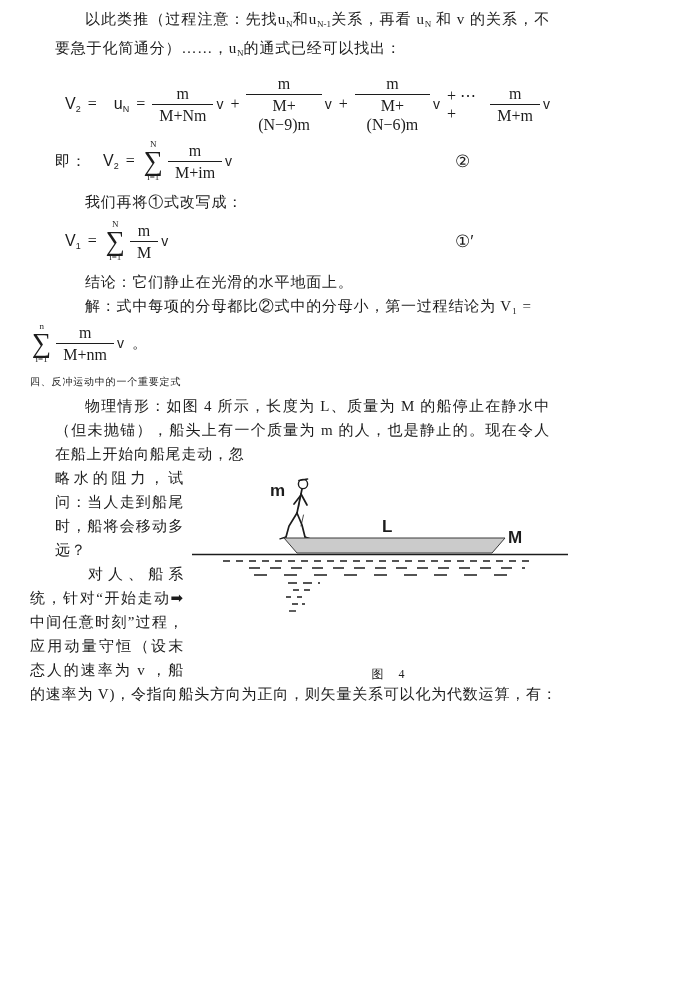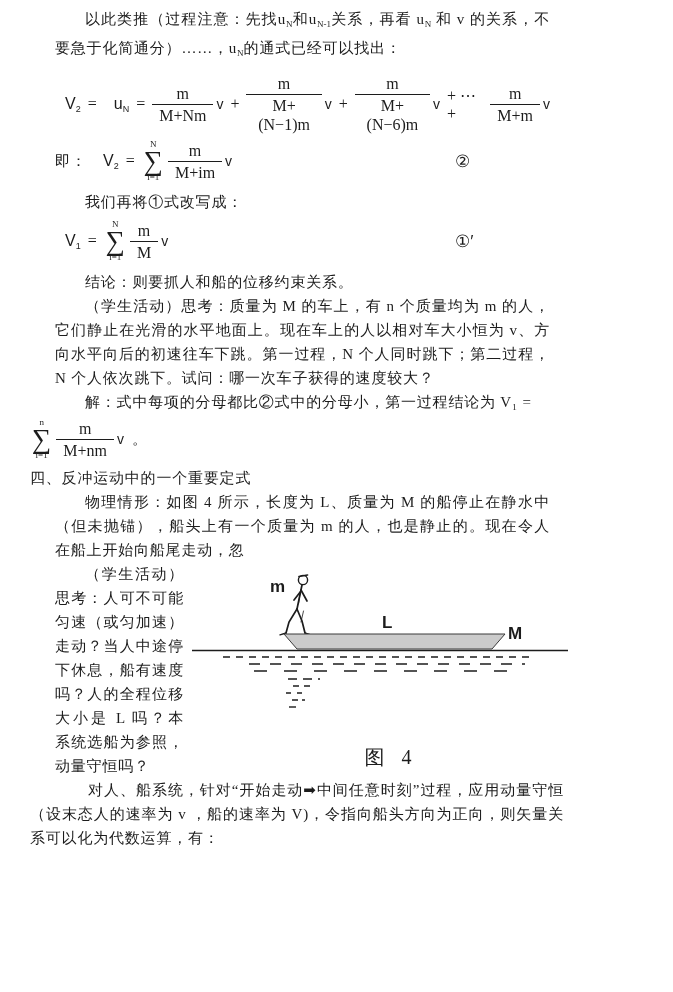--- a/index.html
+++ b/index.html
@@ -22,25 +22,25 @@
   .frac{display:inline-block;text-align:center;vertical-align:middle;font-family:"Liberation Serif",serif;}
   .num{display:block;padding:0 7px 1px;border-bottom:1.2px solid #1c1c1c;line-height:19px;}
   .den{display:block;padding:1px 7px 0;line-height:19px;}
   .mul{font-family:"Liberation Sans",sans-serif;font-size:14px;margin-left:3px;}
   .sum{display:inline-flex;flex-direction:column;align-items:center;line-height:1;margin:0 5px 0 2px;}
   .stop,.sbot{font-size:9px;font-family:"Liberation Serif",serif;line-height:9px;}
   .ssym{font-size:27px;line-height:24px;font-family:"Liberation Serif",serif;}
   .tag{position:absolute;left:400px;top:50%;transform:translateY(-50%);
        font-family:"Liberation Sans",sans-serif;font-size:17px;}
   .hang{margin-left:-25px;}
-  .heading{font-size:15px;line-height:24px;letter-spacing:0.8px;margin-left:-25px;}
+  .heading{font-size:10px;line-height:24px;letter-spacing:0.8px;margin-left:-25px;}
   
   .fig{float:right;width:398px;height:202px;margin:2px -40px 2px 8px;}
   .fig svg{display:block;}
-  .figcap{text-align:center;font-size:20px;letter-spacing:6px;margin-top:2px;}
+  .figcap{text-align:center;font-size:12px;letter-spacing:6px;margin-top:20px;}
   .wide{margin-left:-25px;margin-right:-14px;text-indent:45px;}
   .wide2{margin-left:-25px;margin-right:-14px;text-indent:58px;}
 </style>
 </head>
 <body>
 
 <div class="page">
 
   <p class="body ind"><span>以此类推（过程注意：先找u</span><sub>N</sub><span>和u</span><sub>N-1</sub><span>关系，再看 u</span><sub>N</sub><span> 和 v 的关系，不要急于化简通分）……，u</span><sub>N</sub><span>的通式已经可以找出：</span></p>
 
@@ -53,21 +53,21 @@
         <span class="frac">
           <span class="num">m</span>
           <span class="den">M+Nm</span>
         </span>
         <span class="mul">v</span>
       </span>
     <span class="op">+</span>
     <span class="term">
         <span class="frac">
           <span class="num">m</span>
-          <span class="den">M+(N−1)m</span>
+          <span class="den">M+(N−9)m</span>
         </span>
         <span class="mul">v</span>
       </span>
     <span class="op">+</span>
     <span class="term">
         <span class="frac">
           <span class="num">m</span>
           <span class="den">M+(N−6)m</span>
         </span>
         <span class="mul">v</span>
@@ -114,22 +114,21 @@
     <span class="term">
         <span class="frac">
           <span class="num">m</span>
           <span class="den">M</span>
         </span>
         <span class="mul">v</span>
       </span>
     <span class="tag">①′</span>
   </div>
 
-  <p class="body ind">结论：则要抓人和船的位移约束关系。</p>
-  <p class="body ind">（学生活动）思考：质量为 M 的车上，有 n 个质量均为 m 的人，它们静止在光滑的水平地面上。现在车上的人以相对车大小恒为 v、方向水平向后的初速往车下跳。第一过程，N 个人同时跳下；第二过程，N 个人依次跳下。试问：哪一次车子获得的速度较大？</p>
+  <p class="body ind">结论：它们静止在光滑的水平地面上。</p>
   <p class="body ind">解：式中每项的分母都比②式中的分母小，第一过程结论为 V₁ =</p>
 
   <div class="frow f3 hang">
     <span class="sum">
         <span class="stop">n</span>
         <span class="ssym">∑</span>
         <span class="sbot">i=1</span>
       </span>
     <span class="term">
         <span class="frac">
@@ -174,16 +173,16 @@
         <line x1="96" y1="115" x2="128" y2="115" stroke-width="1.4" stroke-dasharray="9 6"></line>
         <line x1="101" y1="122" x2="119" y2="122" stroke-width="1.4" stroke-dasharray="6 5"></line>
         <line x1="94" y1="129" x2="112" y2="129" stroke-width="1.4" stroke-dasharray="5 6"></line>
         <line x1="100" y1="136" x2="113" y2="136" stroke-width="1.4" stroke-dasharray="6 4"></line>
         <line x1="97" y1="143" x2="106" y2="143" stroke-width="1.4" stroke-dasharray="7 4"></line>
       </g>
     </svg>
     <figcaption class="figcap">图  4</figcaption>
   </figure>
 
-  <p class="body ind">（学生活动）思考：人可不可能匀速（或匀加速）走动？当人中途停下休息，船有速度吗？人的全程位移大小是 L 吗？本系统选船为参照，动量守恒吗？</p>
+  <p class="body">略水的阻力，试问：当人走到船尾时，船将会移动多远？</p>
   <p class="body wide2">对人、船系统，针对“开始走动➡中间任意时刻”过程，应用动量守恒（设末态人的速率为 v ，船的速率为 V)，令指向船头方向为正向，则矢量关系可以化为代数运算，有：</p>
 
 </div>
 
 </body></html>

